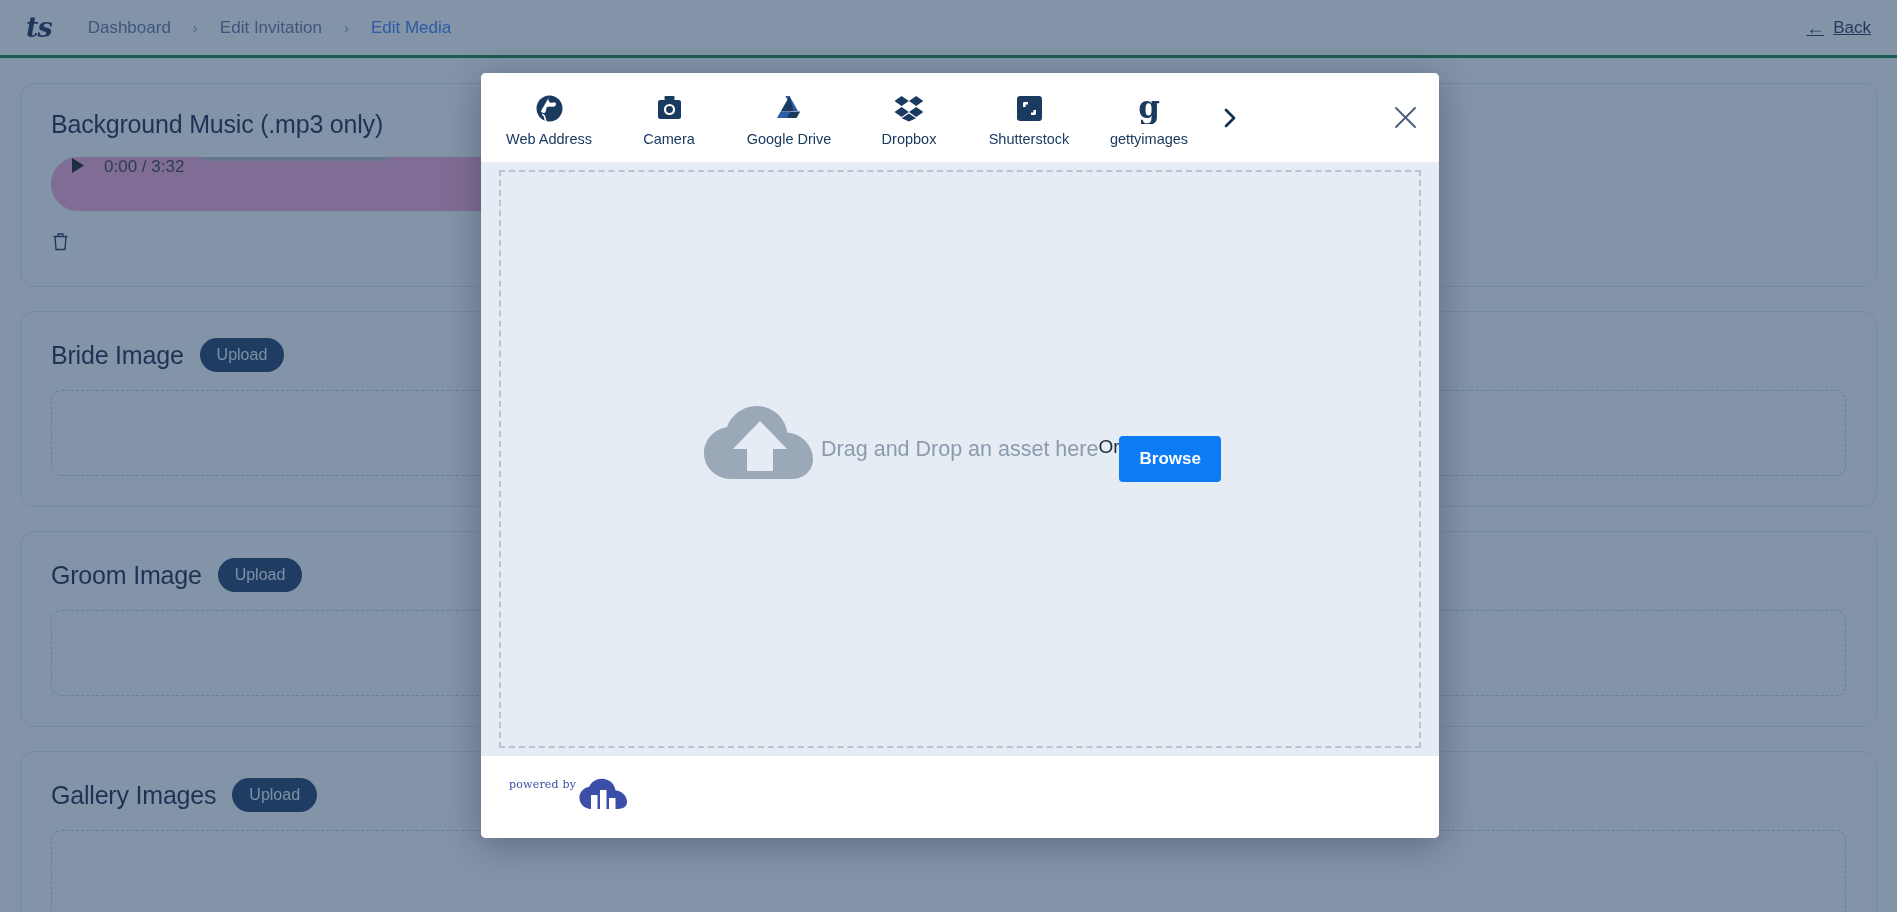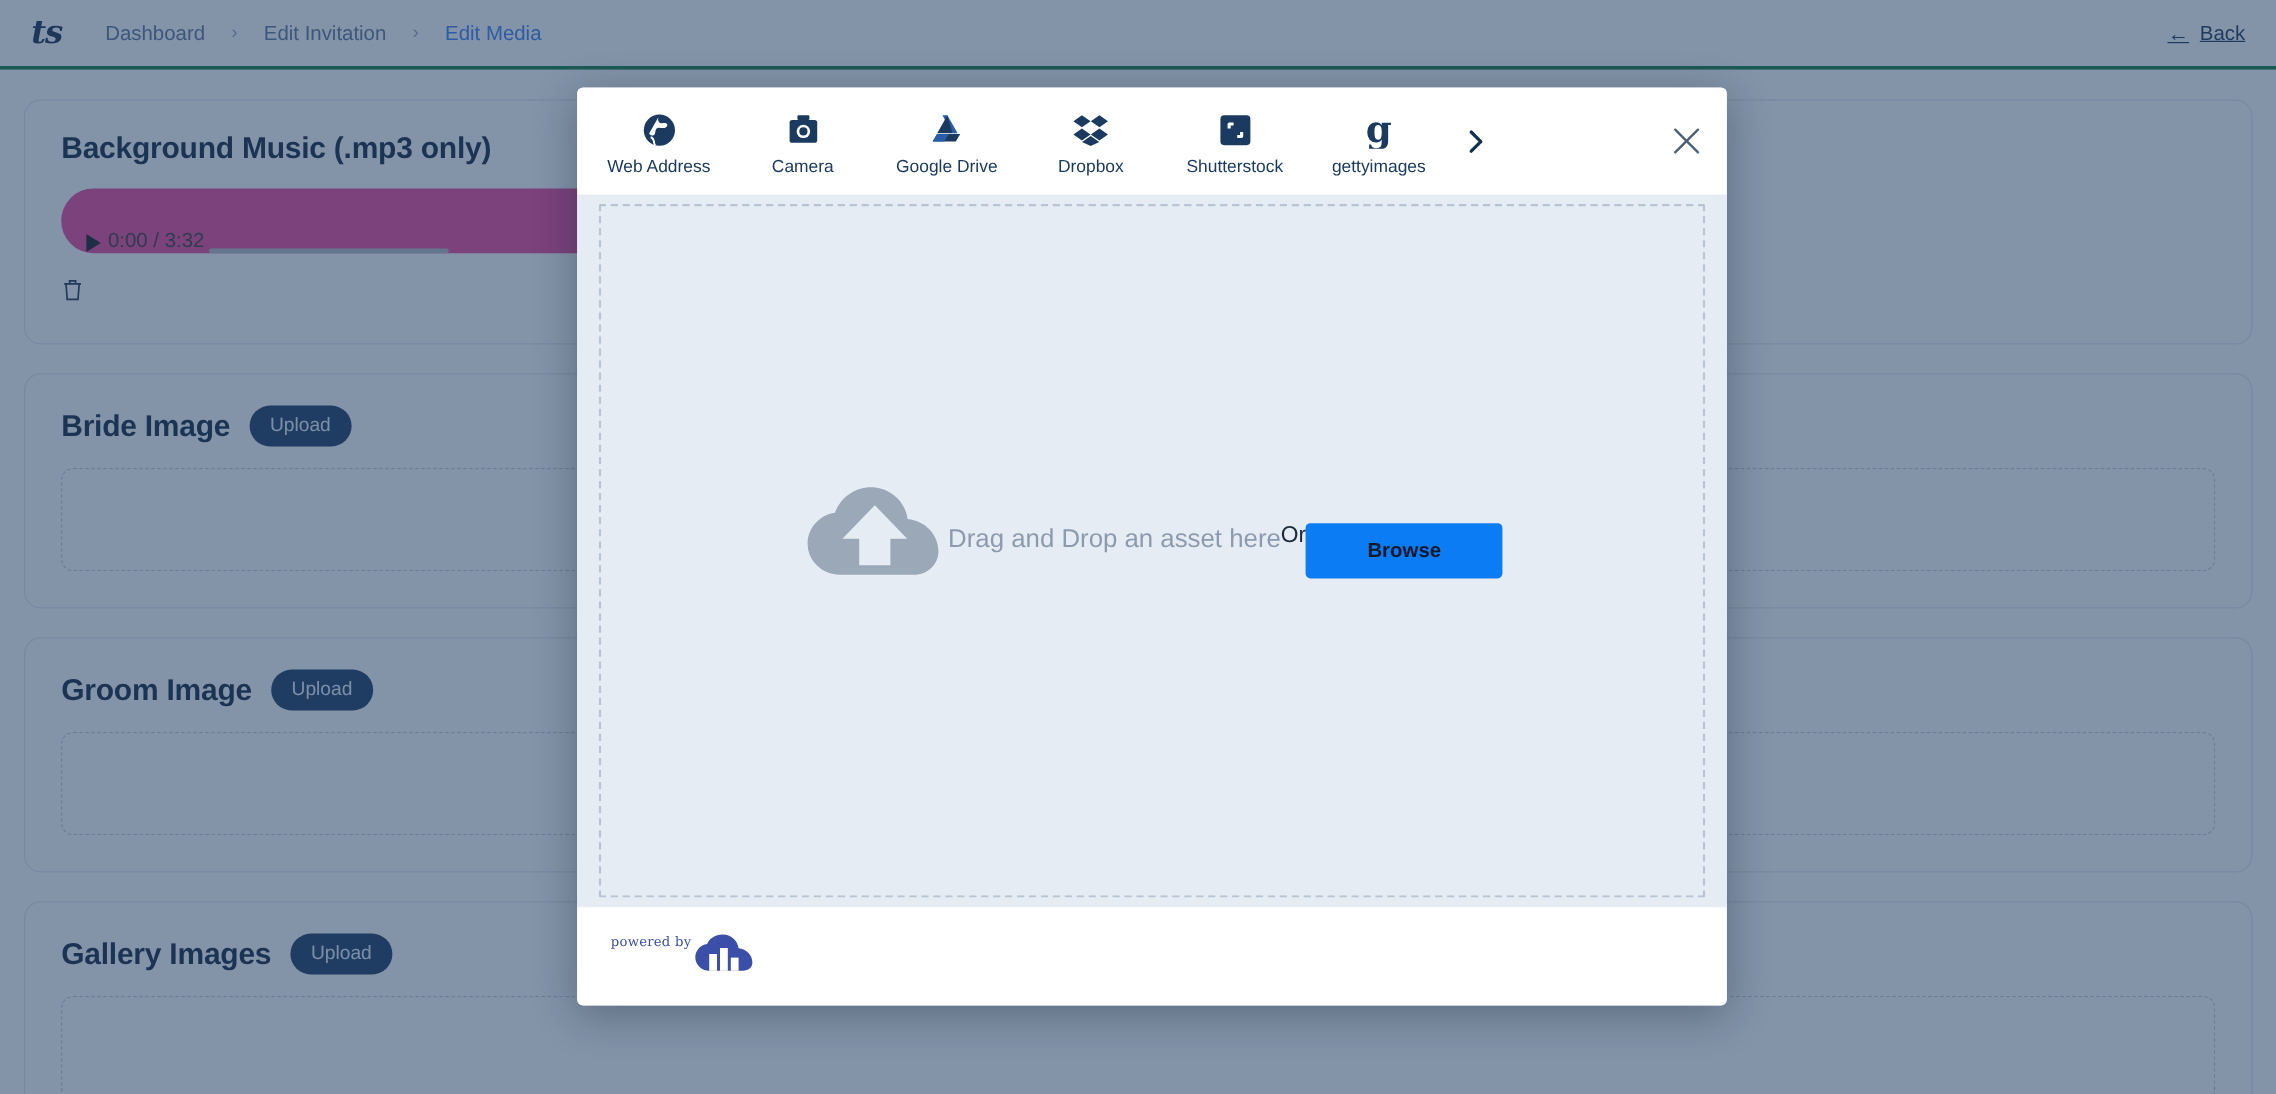--- a/index.html
+++ b/index.html
@@ -62,36 +62,36 @@
     background: #fff;
     padding: 26px 30px 30px 30px;
     margin-bottom: 24px;
     position: relative;
   }
   .card-head {
     display: flex; align-items: center; gap: 16px;
     margin-bottom: 18px;
   }
   .card-title {
-    font-size: 25px; font-weight: 700; color: #15273f;
+    font-size: 25px; font-weight: 400; color: #15273f;
     letter-spacing: -0.2px;
   }
   .upload-pill {
     background: #1d3b63;
     color: #eef3f9;
     border: none;
     border-radius: 999px;
     font-size: 16px;
     padding: 8px 17px;
     font-family: "Liberation Sans", sans-serif;
   }
   .audio-player {
-    display: flex; align-items: flex-end;
-    gap: 4px;
-    background: #ec4899;
+    display: flex; align-items: flex-start;
+    gap: 18px;
+    background: #f9a8d4;
     border-radius: 28px;
     height: 54px;
     padding: 0 18px;
     width: 620px;
     margin-bottom: 16px;
   }
   .ap-btn { color: #1b1b1b; display: flex; align-items: center; }
   .ap-time { font-size: 17px; color: #3a3a3a; font-variant-numeric: tabular-nums; }
   .ap-track {
     flex: 1; height: 4px;
@@ -193,25 +193,25 @@
   }
   .dz-cloud { margin-bottom: 36px; }
   .dz-main {
     font-size: 21.5px; color: #8b9bad; margin-bottom: 19px;
   }
   .dz-or {
     font-size: 19px; color: #1d2b3c; margin-bottom: 24px;
   }
   .dz-browse {
     background: #0c7cf4;
-    color: #0f172a;
+    color: #ffffff;
     border: none;
     border-radius: 4px;
     font-size: 17px; font-weight: 700;
-    padding: 13px 51px;
+    padding: 13px 20px;
     cursor: pointer;
     font-family: "Liberation Sans", sans-serif;
   }
   .picker-footer {
     height: 82px;
     background: #fff;
     display: flex; align-items: center;
     padding-left: 18px;
   }
   .powered {

